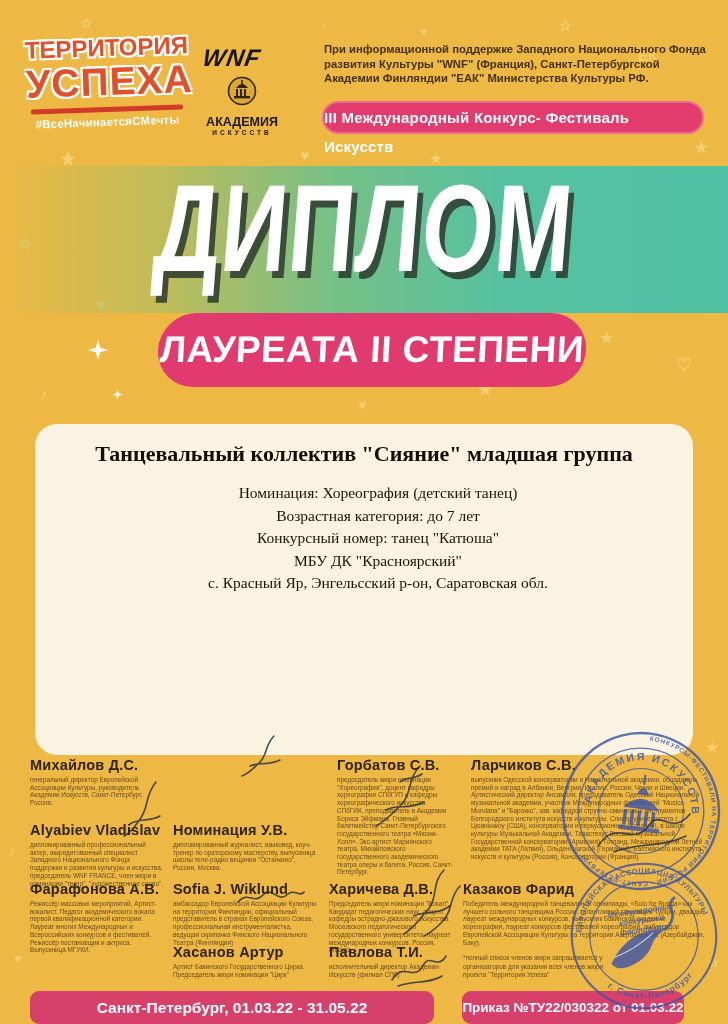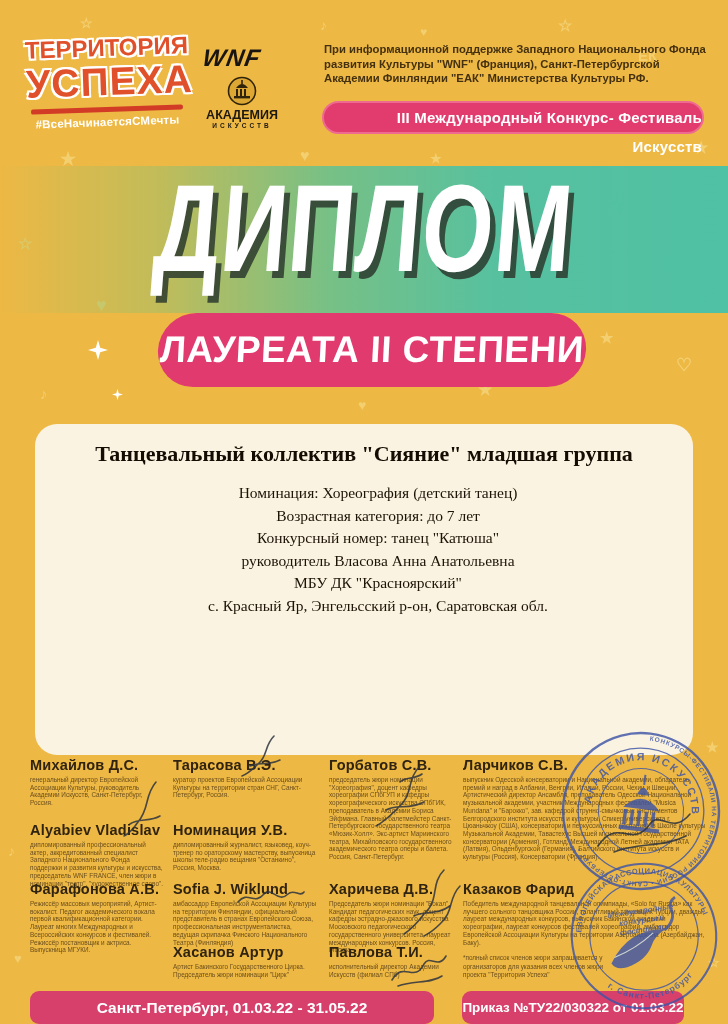--- a/index.html
+++ b/index.html
@@ -20,27 +20,27 @@
   #brand .l1{font-size:24px;letter-spacing:0;
      text-shadow:-2px -2px 0 #fff,2px -2px 0 #fff,-2px 2px 0 #fff,2px 2px 0 #fff,0 2px 0 #fff,0 -2px 0 #fff;}
   #brand .l2{font-size:39px;letter-spacing:1px;margin-top:-2px;
      text-shadow:-2px -2px 0 #fff,2px -2px 0 #fff,-2px 2px 0 #fff,2px 2px 0 #fff,0 2px 0 #fff,0 -2px 0 #fff;}
   #brand .bar{width:152px;height:5px;background:#d23b26;margin:3px auto 4px;border-radius:2px;}
   #brand .tag{font-size:11.5px;color:#fff;font-weight:700;letter-spacing:.2px;}
   #wnf{position:absolute;left:203px;top:44px;width:66px;z-index:5;color:#191511;
        font-weight:900;font-style:italic;font-size:24px;transform:skewX(-10deg);letter-spacing:1px;}
   #academy{position:absolute;left:196px;top:76px;width:92px;text-align:center;z-index:5;}
   #academy .emb{display:block;margin:0 auto;}
-  #academy .a1{font-size:12.5px;font-weight:900;color:#1d1812;margin-top:2px;}
+  #academy .a1{font-size:12.5px;font-weight:900;color:#1d1812;margin-top:9px;}
   #academy .a2{font-size:6.5px;font-weight:700;color:#1d1812;letter-spacing:3px;}
   #support{position:absolute;left:324px;top:42px;width:386px;z-index:5;
            font-size:11.3px;font-weight:700;line-height:14.6px;color:#45310f;}
   #festival-banner{position:absolute;left:322px;top:101px;width:382px;height:33px;z-index:5;
       background:#e23b6e;border:2px solid #ee6a90;border-radius:17px;color:#fff;
-      font-size:15px;font-weight:700;text-align:right;line-height:29px;letter-spacing:.2px;}
+      font-size:15px;font-weight:700;text-align:left;line-height:29px;letter-spacing:.2px;}
   
   #diploma-title{position:absolute;left:0;right:0;top:160px;z-index:4;text-align:center;
       font-size:124px;font-weight:900;color:#fff;letter-spacing:2px;line-height:1.1;
       transform:scaleX(.74) skewX(-6deg);transform-origin:50% 50%;
       text-shadow:8px 7px 0 rgba(44,58,46,.85);}
   #award-pill{position:absolute;left:158px;top:313px;width:428px;height:74px;z-index:5;
       background:#e13a6e;border-radius:38px;color:#fff;text-align:center;
       font-size:37px;font-weight:900;line-height:74px;letter-spacing:.5px;transform:skewX(-3deg);}
   
   #card{position:absolute;left:35px;top:424px;width:658px;height:331px;z-index:5;
@@ -50,21 +50,21 @@
   #recipient-details{margin-top:15px;font-family:"Liberation Serif",serif;font-size:15.5px;
         line-height:22.5px;color:#1d1307;margin-left:28px;}
   
   #jury{position:absolute;left:30px;top:757px;width:676px;z-index:5;display:grid;
         grid-template-columns:133px 146px 124px 1fr;column-gap:10px;
         grid-template-rows:65px 59px 63px auto;}
   .jname{font-size:14.5px;font-weight:800;color:#302310;letter-spacing:.2px;margin-bottom:3px;}
   .jbio{font-size:6.4px;line-height:7.7px;color:#6b4e1c;}
   .c1{grid-column:1}.c2{grid-column:2}.c3{grid-column:3}.c4{grid-column:4}
   .r1{grid-row:1}.r2{grid-row:2}.r3{grid-row:3}.r4{grid-row:4}
-  .rspan{grid-row:1/span 2;}
+  .rspan{grid-row:1/span 2;margin-left:8px;}
   #jury-footnote{font-size:6.4px;line-height:8.5px;color:#6b4e1c;margin-top:10px;width:150px;}
   
   .stamp{position:absolute;z-index:6;opacity:.82;}
   .sig{position:absolute;z-index:7;}
   .sig path{fill:none;stroke:#2c3340;stroke-width:1.6;stroke-linecap:round;opacity:.85;}
   
   .foot-bar{position:absolute;top:991px;height:33px;z-index:5;background:#d8406c;
       border-radius:9px;color:#fff;font-weight:800;text-align:center;line-height:33px;}
   #foot-left{left:30px;width:404px;font-size:15.5px;}
   #foot-right{left:462px;width:222px;font-size:13.5px;}
@@ -137,44 +137,39 @@
   <div id="award-pill">ЛАУРЕАТА II СТЕПЕНИ</div>
   <div class="sparkle" style="left:88px;top:340px;width:20px;height:20px;"></div>
   <div class="sparkle" style="left:112px;top:389px;width:11px;height:11px;"></div>
 
   <div id="card">
     <div id="recipient-name">Танцевальный коллектив "Сияние" младшая группа</div>
     <div id="recipient-details">
       <div>Номинация: Хореография (детский танец)</div>
       <div>Возрастная категория: до 7 лет</div>
       <div>Конкурсный номер: танец "Катюша"</div>
-      <div>руководитель Власова Анна Анатольевна</div>
       <div>МБУ ДК "Красноярский"</div>
       <div>с. Красный Яр, Энгельсский р-он, Саратовская обл.</div>
     </div>
   </div>
 
   <div id="jury">
     <div class="c1 r1">
       <div class="jname">Михайлов Д.С.</div>
       <div class="jbio">генеральный директор Европейской Ассоциации Культуры, руководитель Академии Искусств, Санкт-Петербург, Россия.</div>
     </div>
     <div class="c1 r2">
       <div class="jname">Alyabiev Vladislav</div>
       <div class="jbio">дипломированный профессиональный актер, аккредитованный специалист Западного Национального Фонда поддержки и развития культуры и искусства, председатель WNF FRANCE, член жюри в номинации "театр", "художественное слово".</div>
     </div>
     <div class="c1 r3">
       <div class="jname">Фарафонова А.В.</div>
       <div class="jbio">Режиссёр массовых мероприятий, Артист-вокалист. Педагог академического вокала первой квалификационной категории. Лауреат многих Международных и Всероссийских конкурсов и фестивалей. Режиссёр постановщик и актриса. Выпускница МГУКИ.</div>
     </div>
 
-    <div class="c2 r1">
-      <div class="jname">Тарасова В.Э.</div>
-      <div class="jbio">куратор проектов Европейской Ассоциации Культуры на территории стран СНГ, Санкт-Петербург, Россия.</div>
-    </div>
     <div class="c2 r2">
       <div class="jname">Номинация У.В.</div>
       <div class="jbio">дипломированный журналист, языковед, коуч-тренер по ораторскому мастерству, выпускница школы теле-радио вещания "Останкино", Россия, Москва.</div>
     </div>
     <div class="c2 r3">
       <div class="jname">Sofia J. Wiklund</div>
       <div class="jbio">амбассадор Европейской Ассоциации Культуры на территории Финляндии, официальный представитель в странах Европейского Союза, профессиональная инструменталистка, ведущая скрипачка Финского Национального Театра (Финляндия)</div>
     </div>
     <div class="c2 r4">
       <div class="jname">Хасанов Артур</div>

